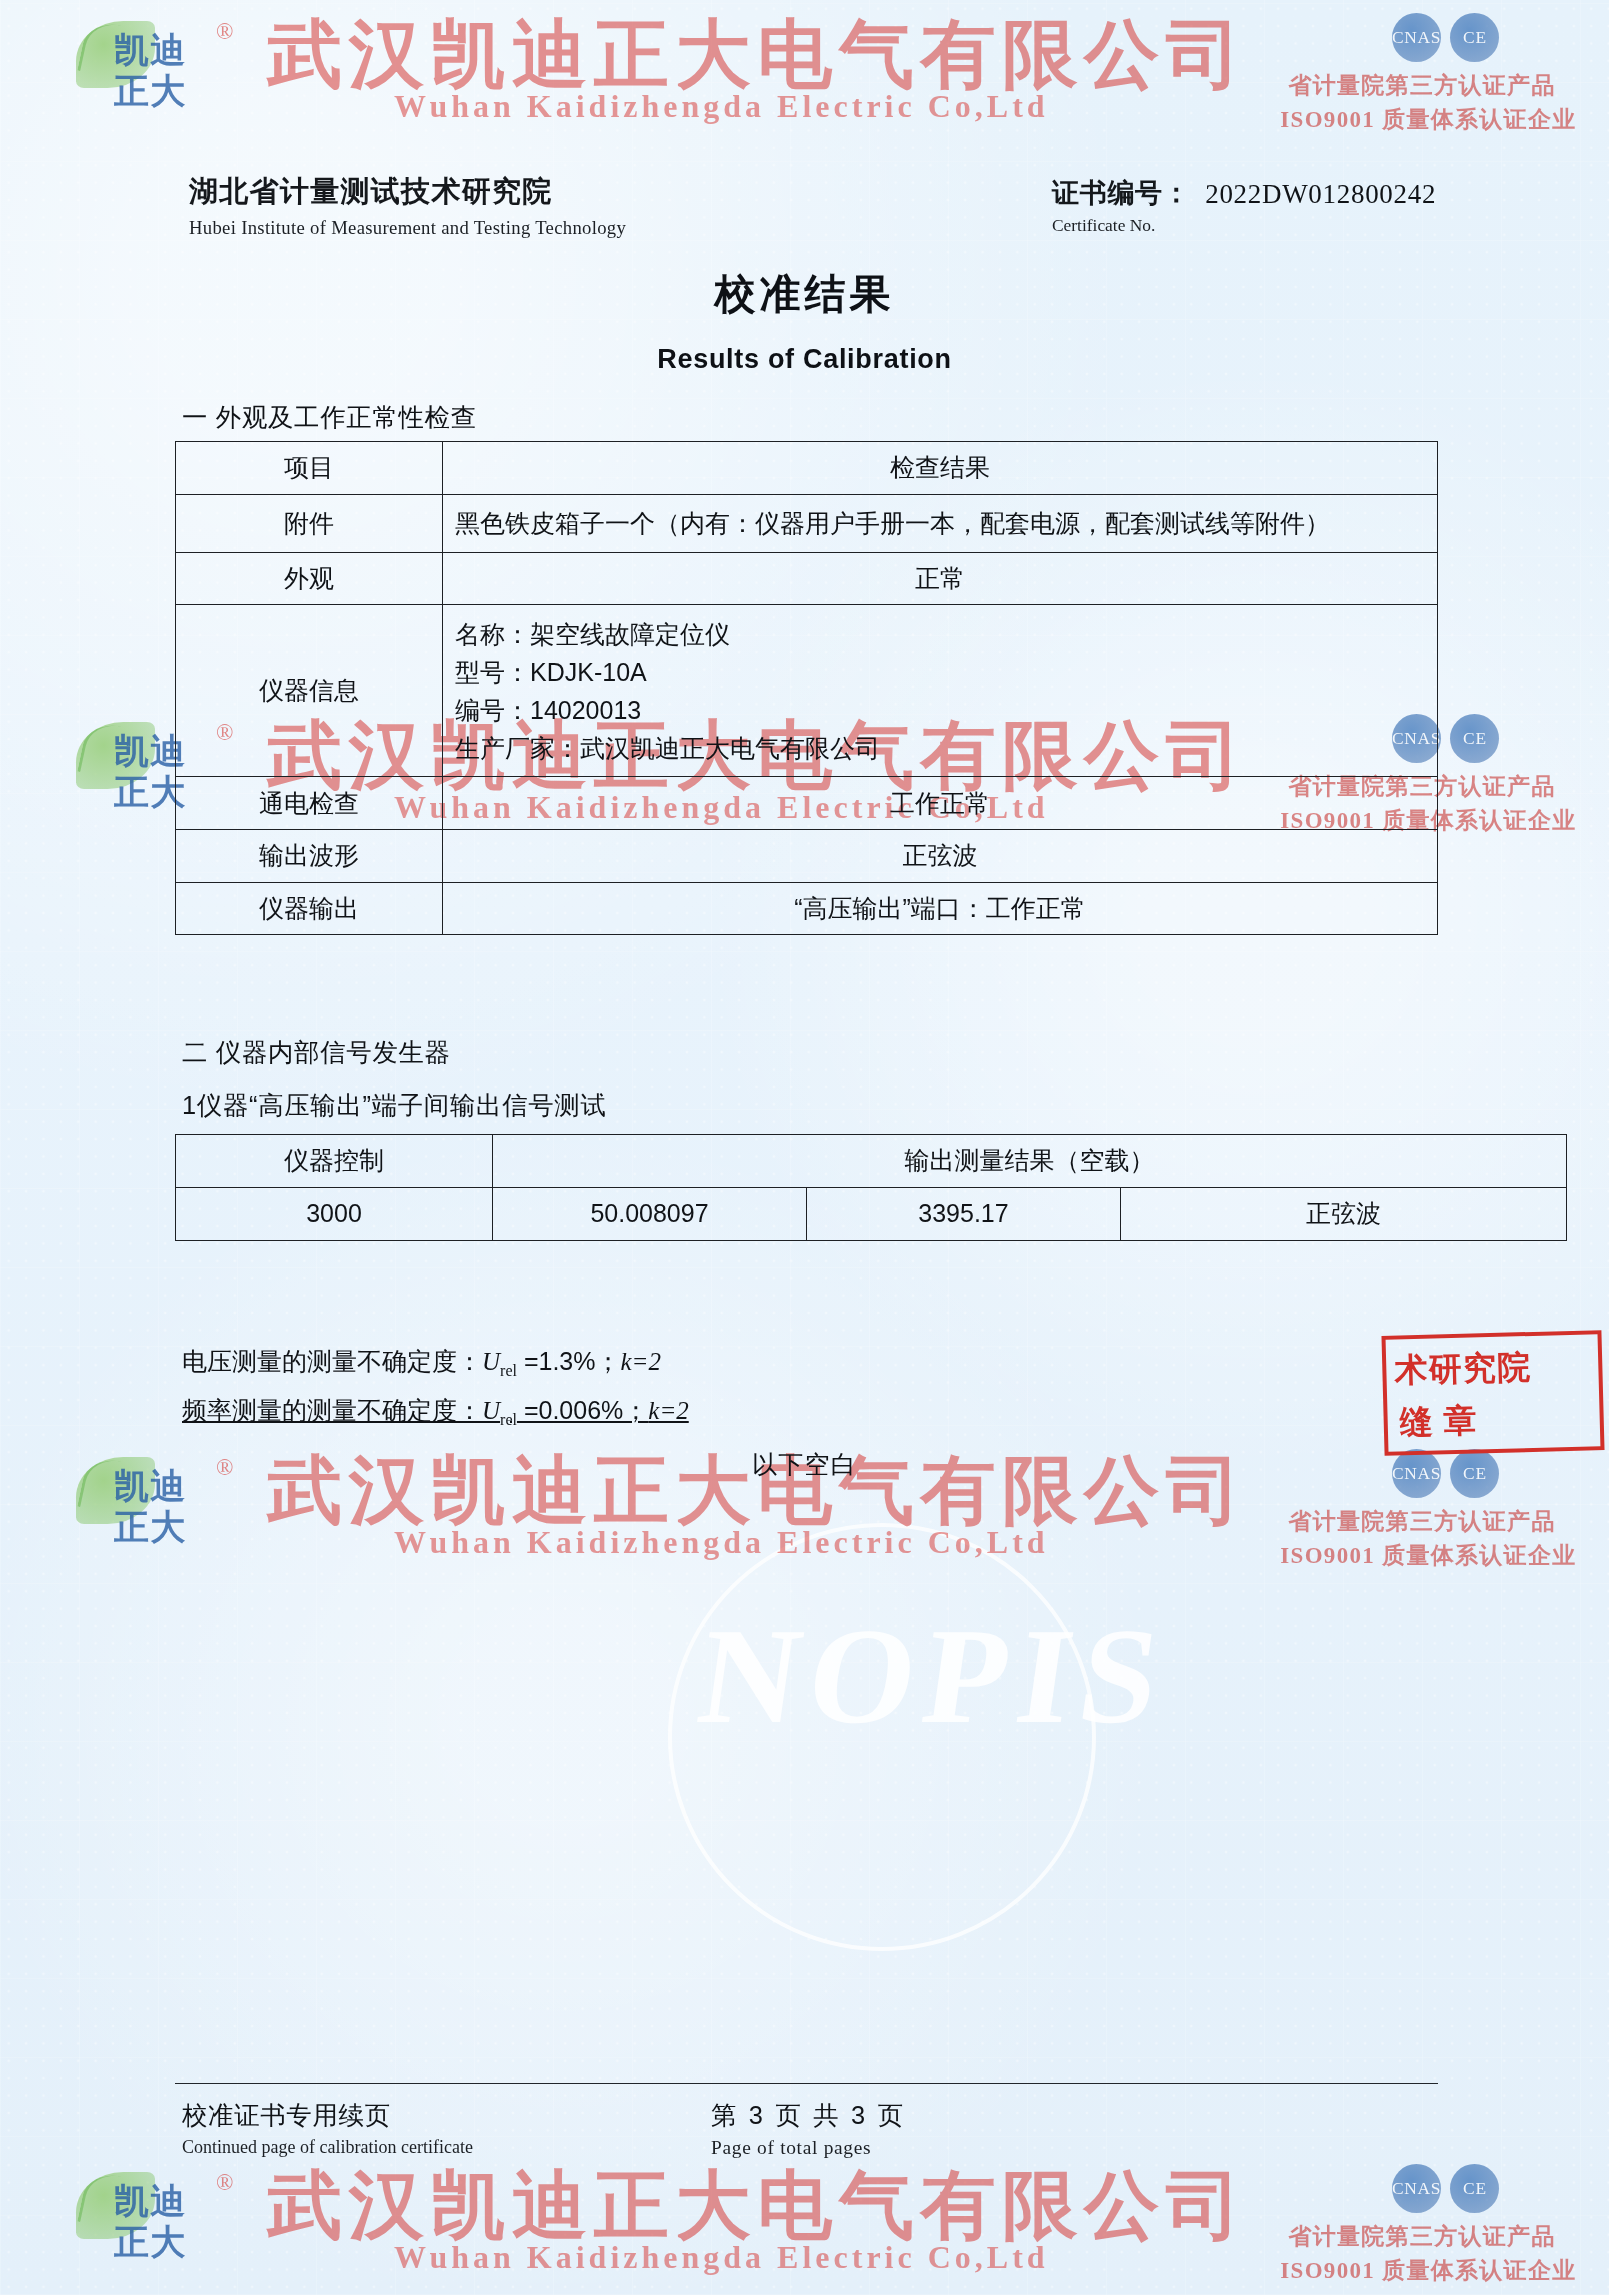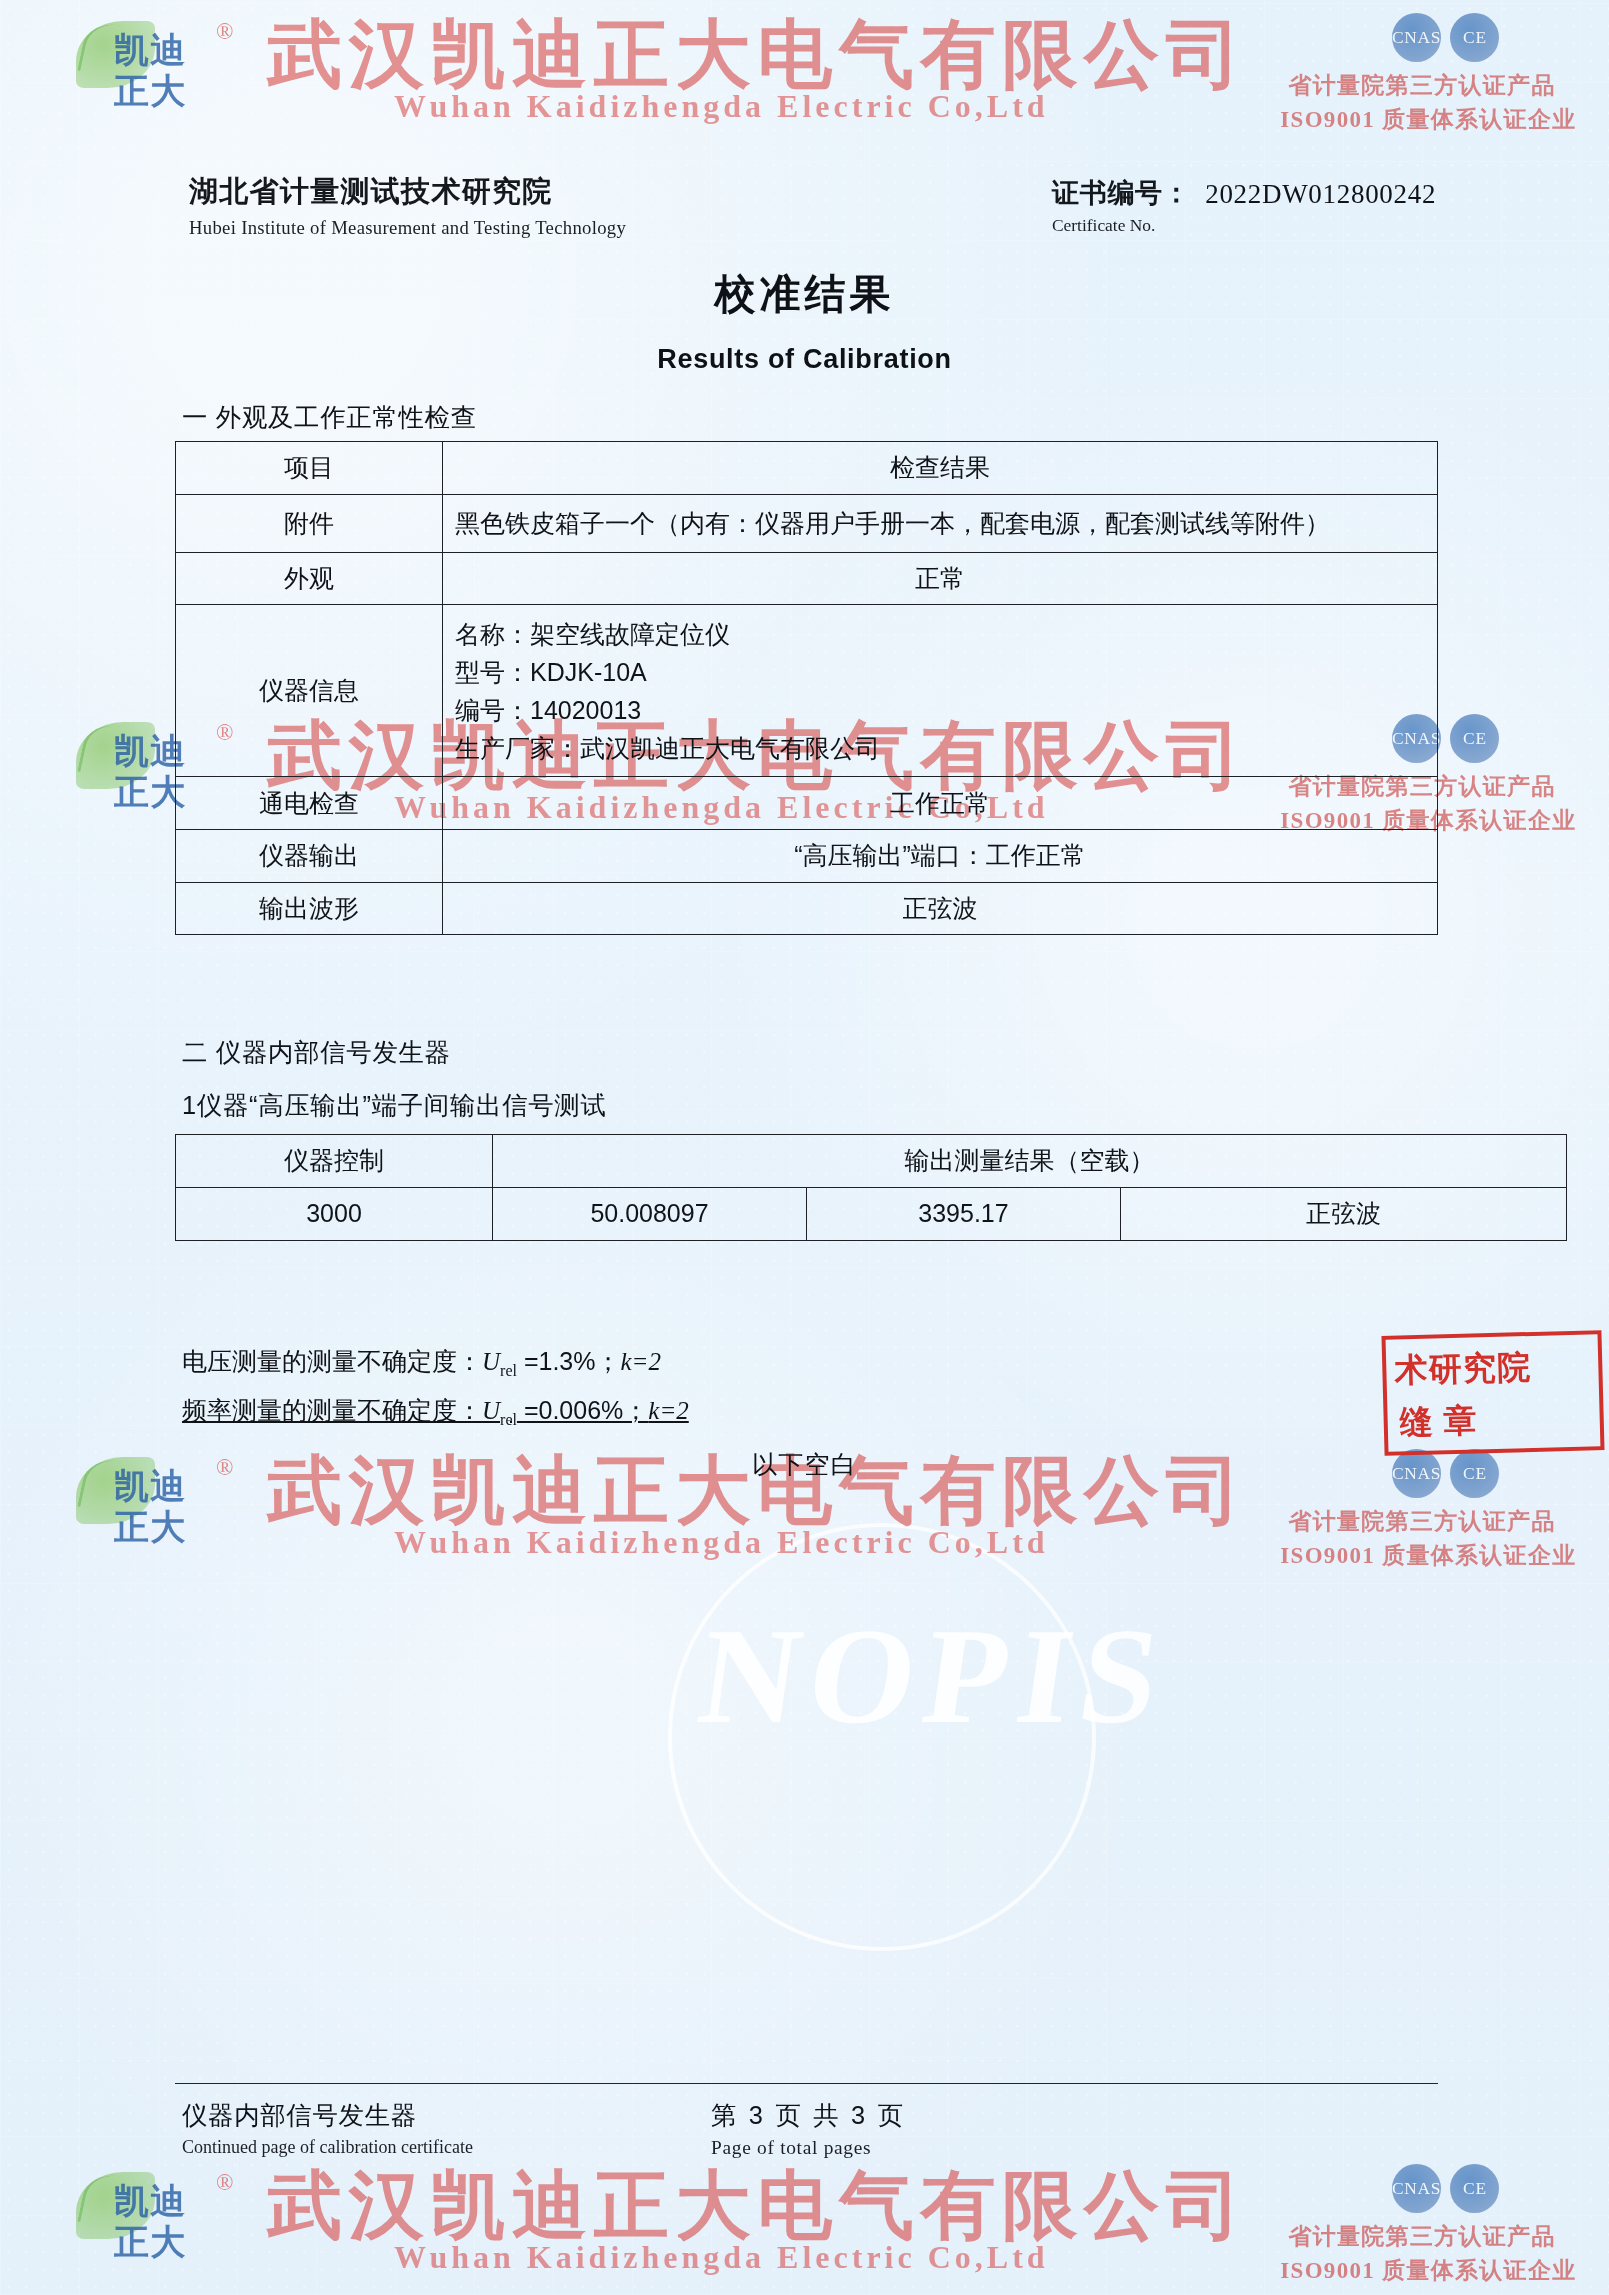--- a/index.html
+++ b/index.html
@@ -520,26 +520,26 @@
           <td class="left multi" style="white-space:pre-line;">名称：架空线故障定位仪
 型号：KDJK-10A
 编号：14020013
 生产厂家：武汉凯迪正大电气有限公司</td>
         </tr>
         <tr>
           <td class="c-item">通电检查</td>
           <td class="c-res">工作正常</td>
         </tr>
         <tr>
+          <td class="c-item">输出波形</td>
+          <td class="c-res">正弦波</td>
+        </tr>
+        <tr>
           <td class="c-item">仪器输出</td>
           <td class="c-res">“高压输出”端口：工作正常</td>
-        </tr>
-        <tr>
-          <td class="c-item">输出波形</td>
-          <td class="c-res">正弦波</td>
         </tr>
       </tbody>
     </table>
 
     <div class="sec sec2">二  仪器内部信号发生器</div>
     <div class="sec sec3">1仪器“高压输出”端子间输出信号测试</div>
 
     <table class="t2">
       <colgroup>
           <col style="width:317px">
@@ -572,21 +572,21 @@
     <div class="blank-note">以下空白</div>
 
     <div class="seal">
       <div class="l1">术研究院</div>
       <div class="l2">缝章</div>
     </div>
 
     <div class="footer-rule"></div>
 
     <div class="foot-left">
-      <div class="cn">仪器内部信号发生器</div>
+      <div class="cn">校准证书专用续页</div>
       <div class="en">Continued page of calibration certificate</div>
     </div>
 
     <div class="foot-center">
       <div class="cn">第 3 页 共 3 页</div>
       <div class="en">Page  of  total  pages</div>
     </div>
 
   </div>
 </div>

